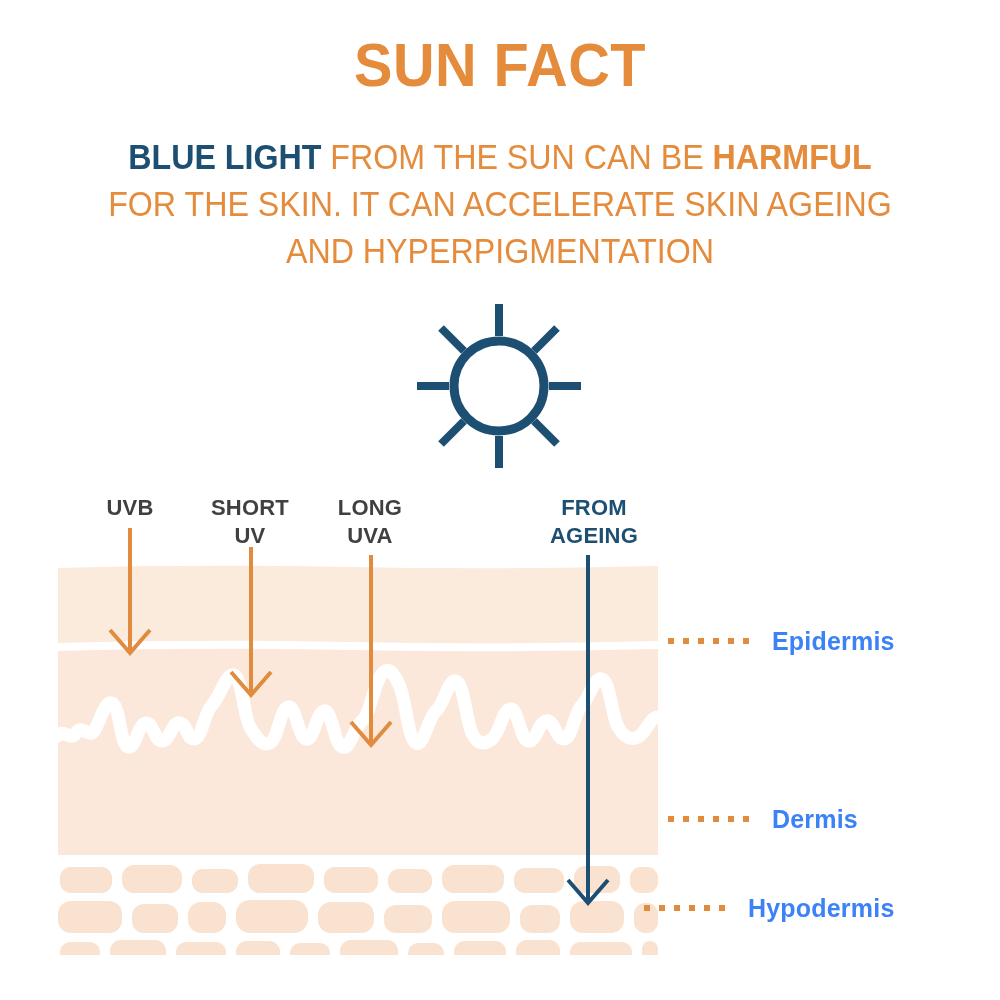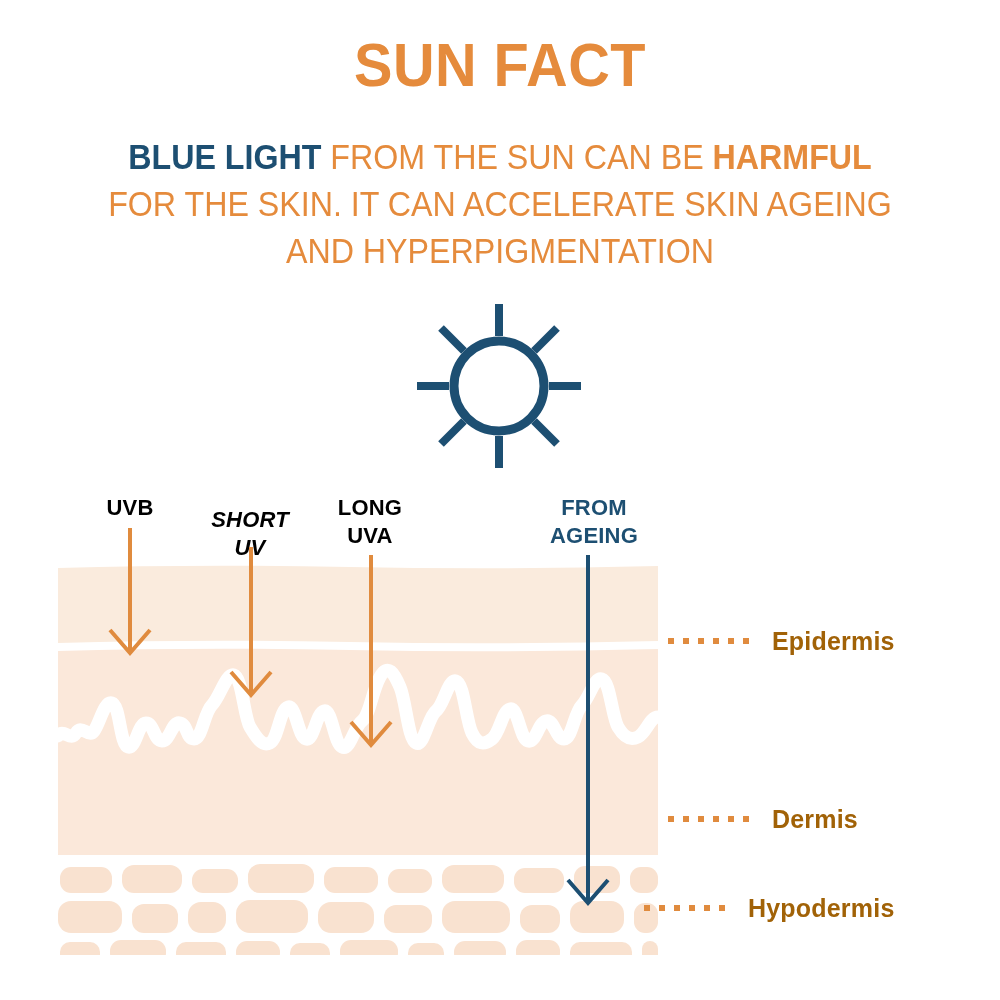--- a/index.html
+++ b/index.html
@@ -72,25 +72,25 @@
   
   .ray-label {
     position: absolute;
     text-align: center;
     font-weight: bold;
     font-size: 22px;
     line-height: 28px;
     letter-spacing: 0.2px;
     font-family: "Liberation Sans", sans-serif;
   }
-  .ray-label.orange { color: #000000; }
+  .ray-label.orange { color: #404040; }
   .ray-label.blue   { color: #1d4f72; }
 
   #label-uvb       { left: 70px;  top: 494px; width: 120px; }
-  #label-short-uv  { left: 190px; top: 506px; width: 120px; font-style: italic; }
+  #label-short-uv  { left: 190px; top: 494px; width: 120px; }
   #label-long-uva  { left: 305px; top: 494px; width: 130px; text-align: center; }
   #label-blue-light{ left: 520px; top: 494px; width: 148px; }
 
   
   #skin-diagram {
     position: absolute;
     left: 0;
     top: 455px;
     width: 1000px;
     height: 500px;
@@ -107,21 +107,21 @@
     width: 90px;
     height: 6px;
     margin-right: 14px;
     background-image: linear-gradient(to right, #e08b3e 0 6px, transparent 6px 15px);
     background-size: 15px 6px;
     background-repeat: repeat-x;
   }
   .layer-name {
     font-size: 25px;
     font-weight: bold;
-    color: #a16207;
+    color: #3b82f6;
     font-family: "Liberation Sans", sans-serif;
     white-space: nowrap;
     letter-spacing: 0.2px;
   }
   #callout-epidermis  { left: 668px; top: 628px; }
   #callout-dermis     { left: 668px; top: 806px; }
   #callout-hypodermis { left: 644px; top: 895px; }
 </style>
 </head>
 <body>

